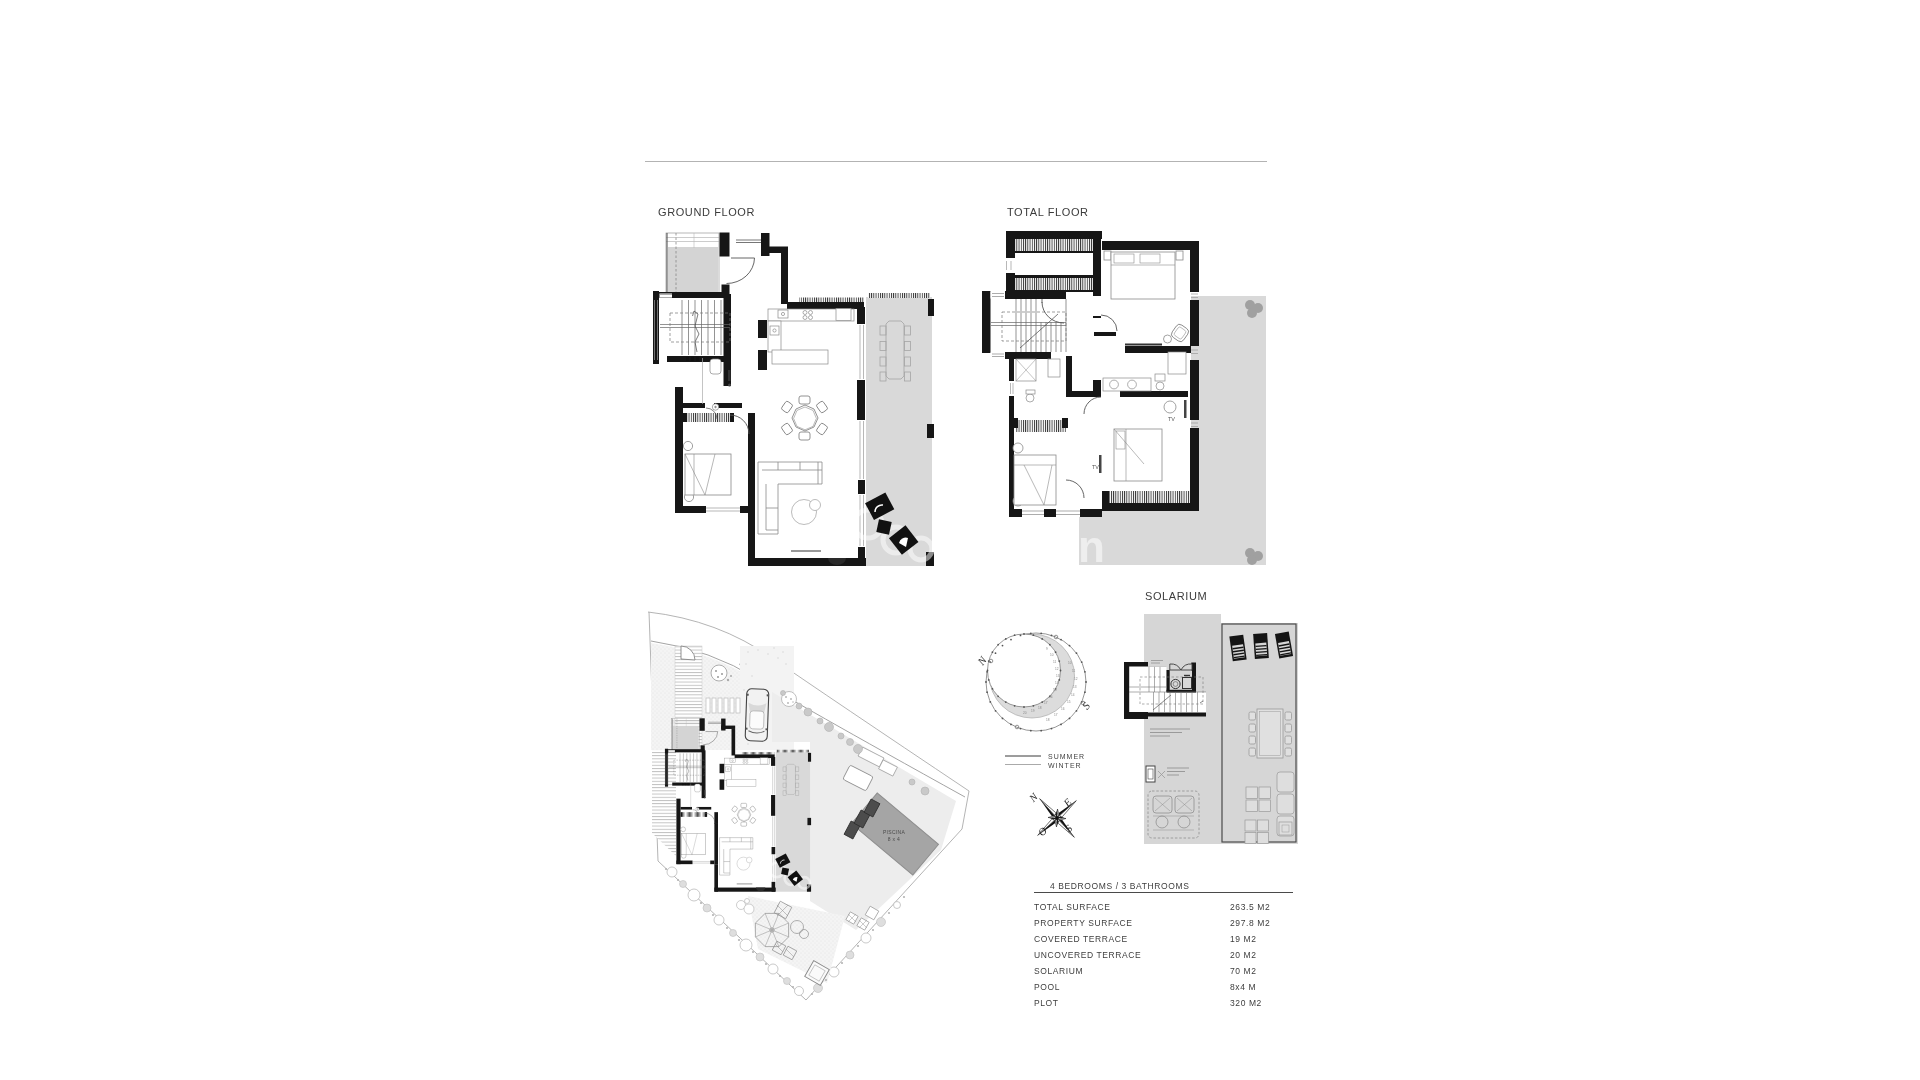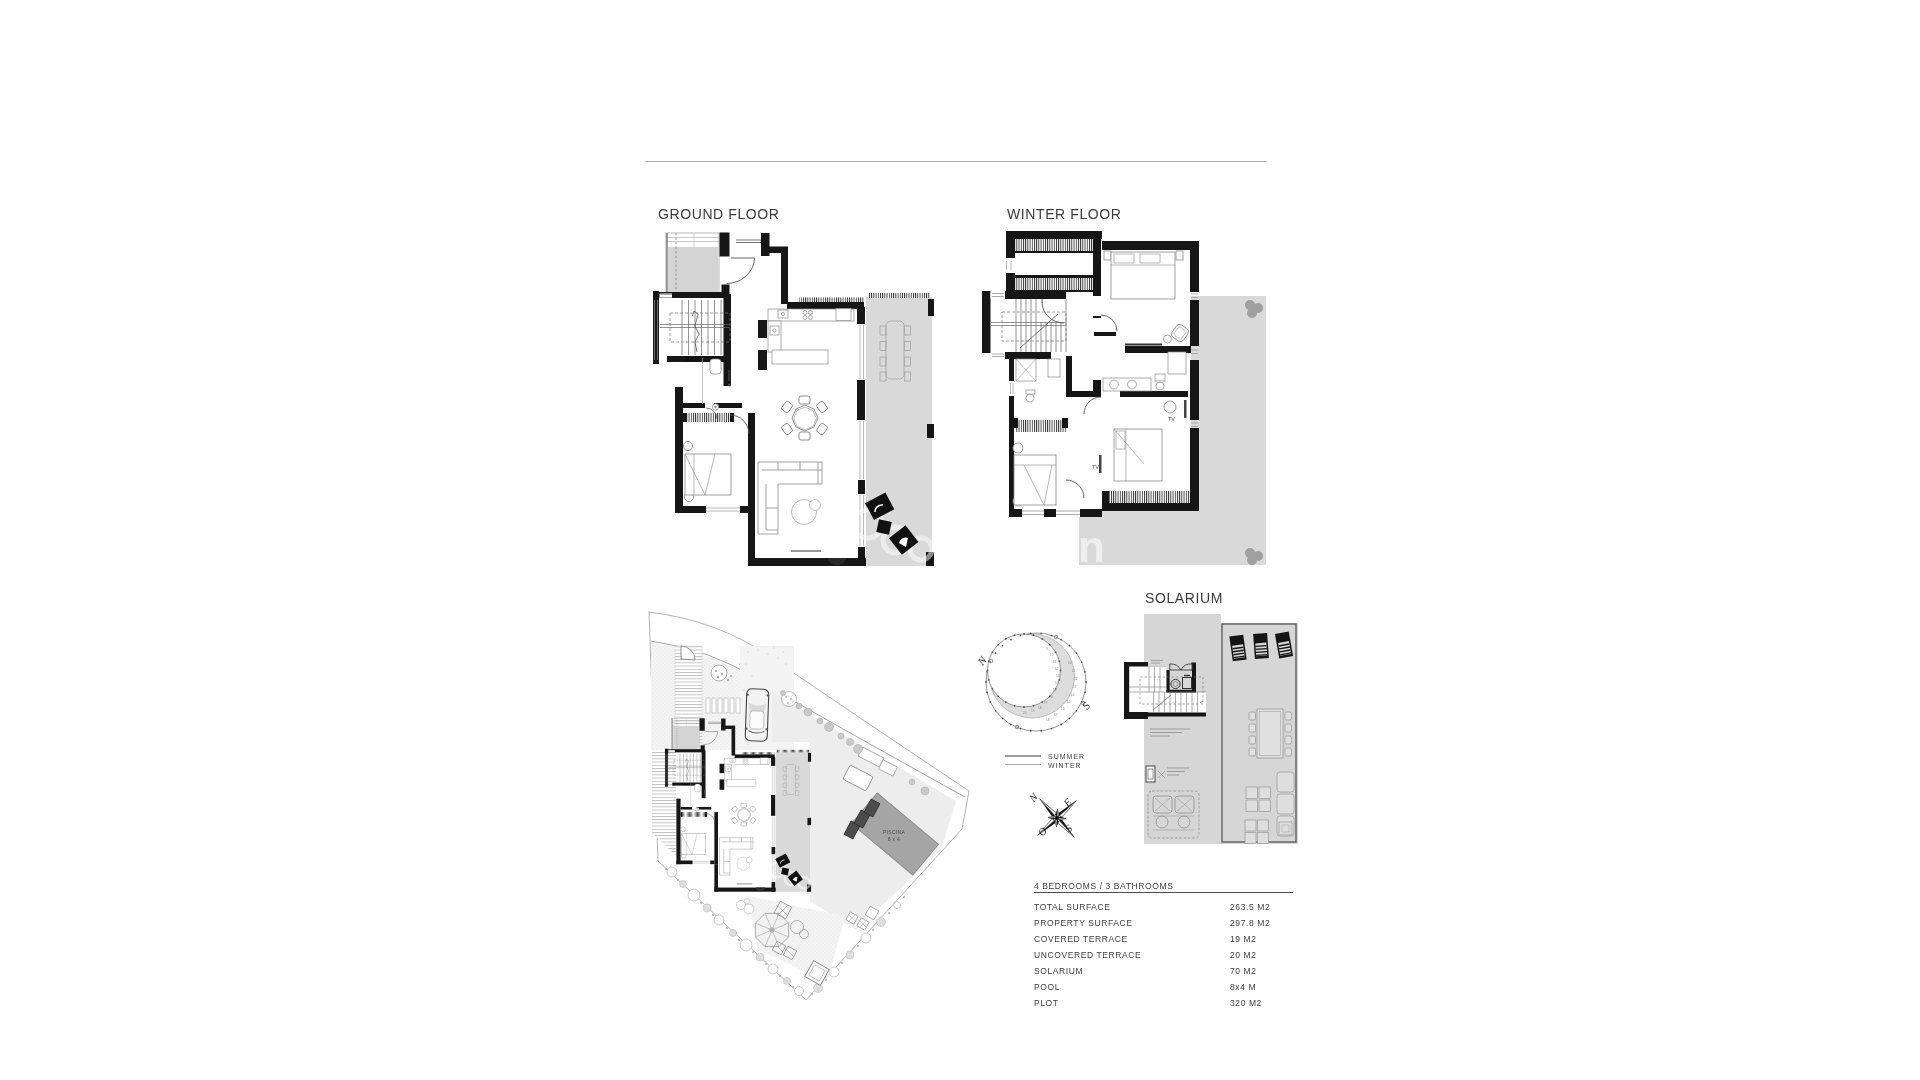--- a/index.html
+++ b/index.html
@@ -1,31 +1,31 @@
 <!DOCTYPE html>
 <html><head>
 <meta charset="utf-8">
 <style>
 html,body{margin:0;padding:0;background:#fff;width:1920px;height:1080px;overflow:hidden}
 body{font-family:"Liberation Sans",sans-serif;position:relative}
 .abs{position:absolute}
-.lbl{font-size:14px;letter-spacing:0.6px;color:#3b3b3b}
+.lbl{font-size:11px;letter-spacing:0.6px;color:#3b3b3b}
 .tbl{font-size:8.5px;letter-spacing:0.6px;color:#3d3d3d}
 .tbl .abs{white-space:nowrap}
 .row{position:absolute;left:0;width:262px;white-space:nowrap}
 </style>
 </head>
 <body>
 <div class="abs" style="left:645px;top:161px;width:622px;height:1px;background:#b3b3b3"></div>
 <div class="abs lbl" style="left:658px;top:206px">GROUND FLOOR</div>
-<div class="abs lbl" style="left:1007px;top:206px">WINTER FLOOR</div>
+<div class="abs lbl" style="left:1007px;top:206px">TOTAL FLOOR</div>
 <div class="abs lbl" style="left:1145px;top:590px">SOLARIUM</div>
 
 <div class="abs tbl" style="left:1034px;top:0px;width:262px;height:1080px">
-  <div class="abs" style="left:0;top:881px">4 BEDROOMS / 3 BATHROOMS</div>
+  <div class="abs" style="left:16px;top:881px">4 BEDROOMS / 3 BATHROOMS</div>
   <div class="abs" style="left:0;top:892px;width:259px;height:1px;background:#4a4a4a"></div>
   <div class="row" style="top:901.5px">TOTAL SURFACE<span class="abs" style="left:196px">263.5 M2</span></div>
   <div class="row" style="top:917.6px">PROPERTY SURFACE<span class="abs" style="left:196px">297.8 M2</span></div>
   <div class="row" style="top:933.7px">COVERED TERRACE<span class="abs" style="left:196px">19 M2</span></div>
   <div class="row" style="top:949.8px">UNCOVERED TERRACE<span class="abs" style="left:196px">20 M2</span></div>
   <div class="row" style="top:965.9px">SOLARIUM<span class="abs" style="left:196px">70 M2</span></div>
   <div class="row" style="top:982px">POOL<span class="abs" style="left:196px">8x4 M</span></div>
   <div class="row" style="top:998.1px">PLOT<span class="abs" style="left:196px">320 M2</span></div>
 </div>
 

